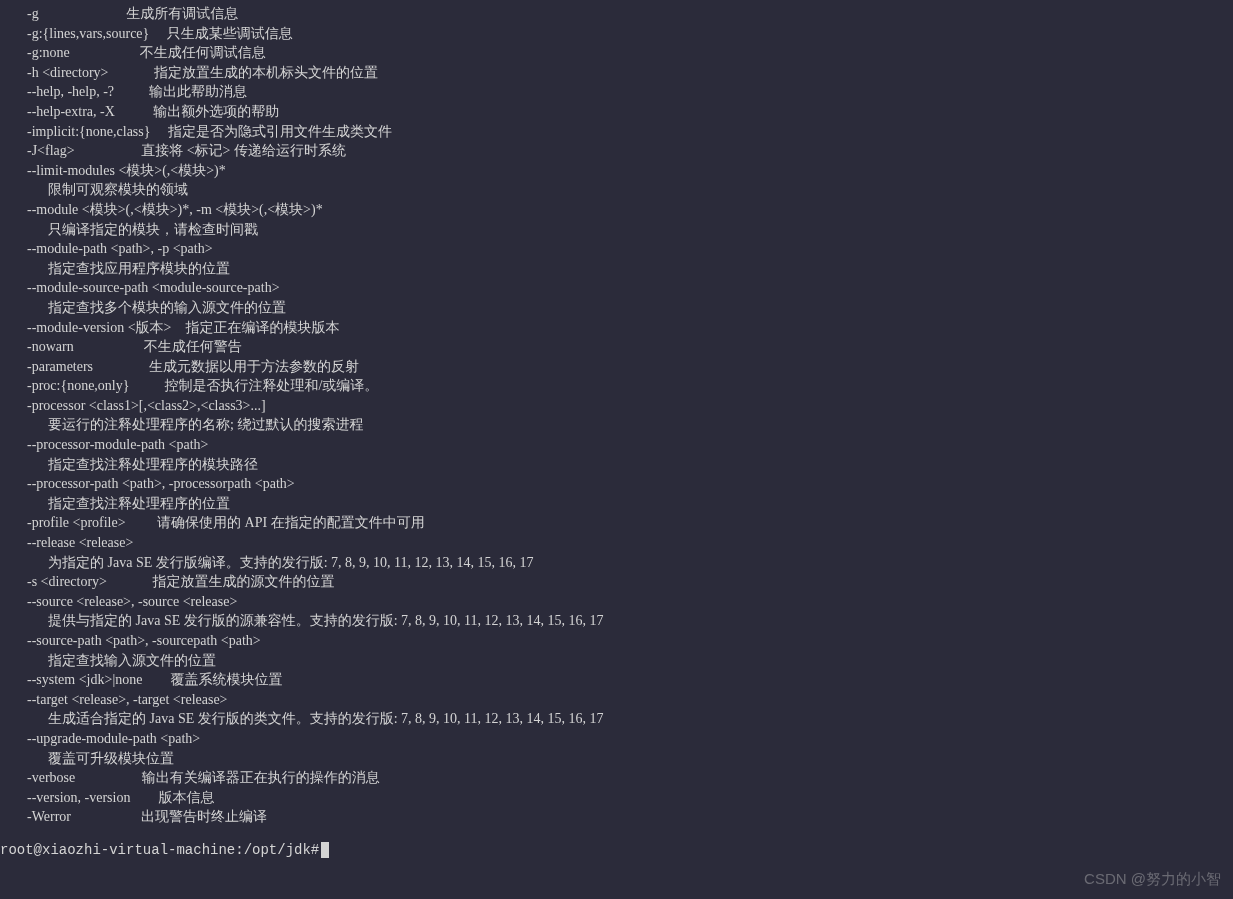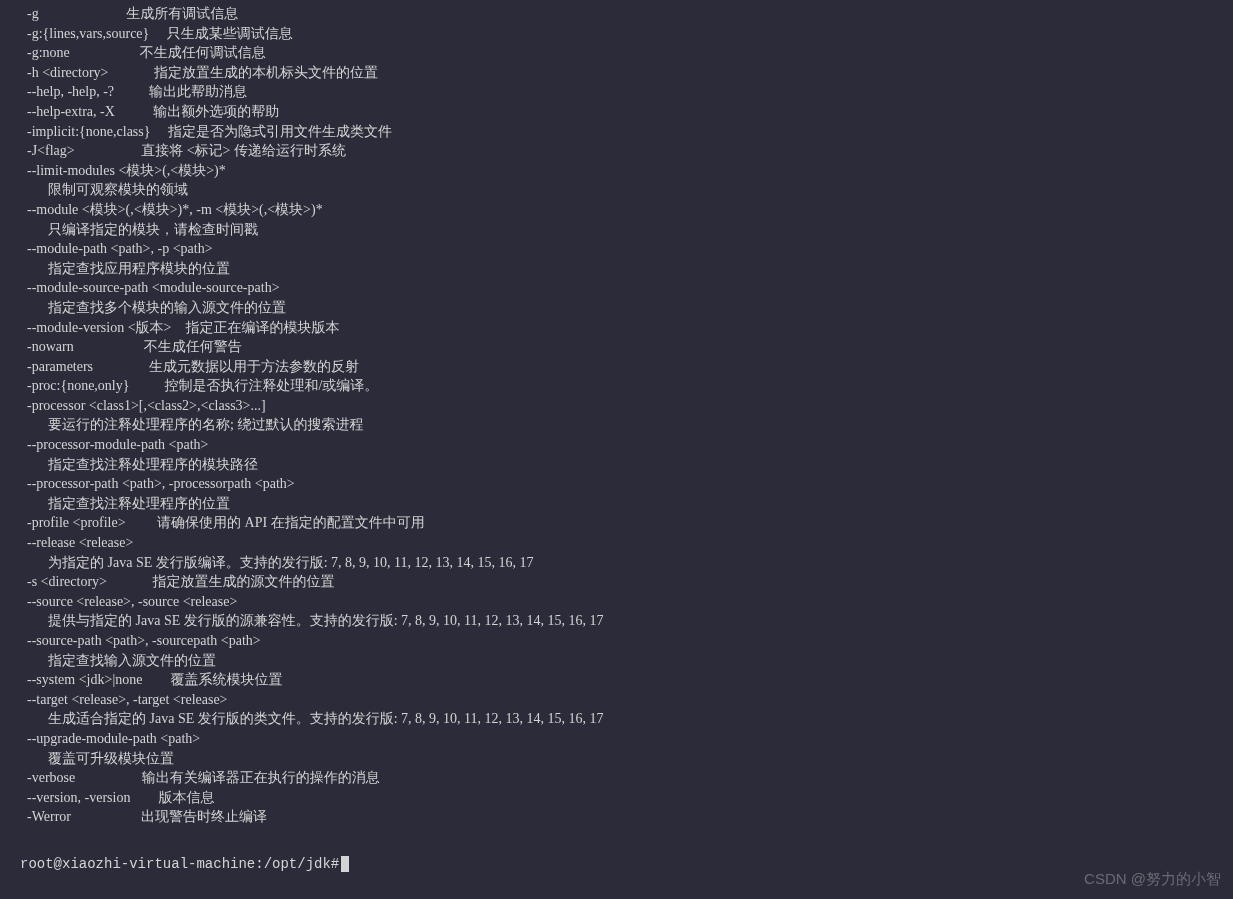--- a/index.html
+++ b/index.html
@@ -21,22 +21,21 @@
     }
     .terminal {
       white-space: pre;
       padding-left: 20px;
       font-family: Liberation Serif, serif;
     }
     .line {
       display: block;
     }
     .prompt-line {
-      margin-top: 28px;
-      padding-left: 20px;
+      margin-top: 14px;
     }
     .cursor {
       display: inline-block;
       width: 8px;
       height: 16px;
       background-color: #d4d4d4;
       vertical-align: text-bottom;
       margin-left: 2px;
     }
     .watermark {

